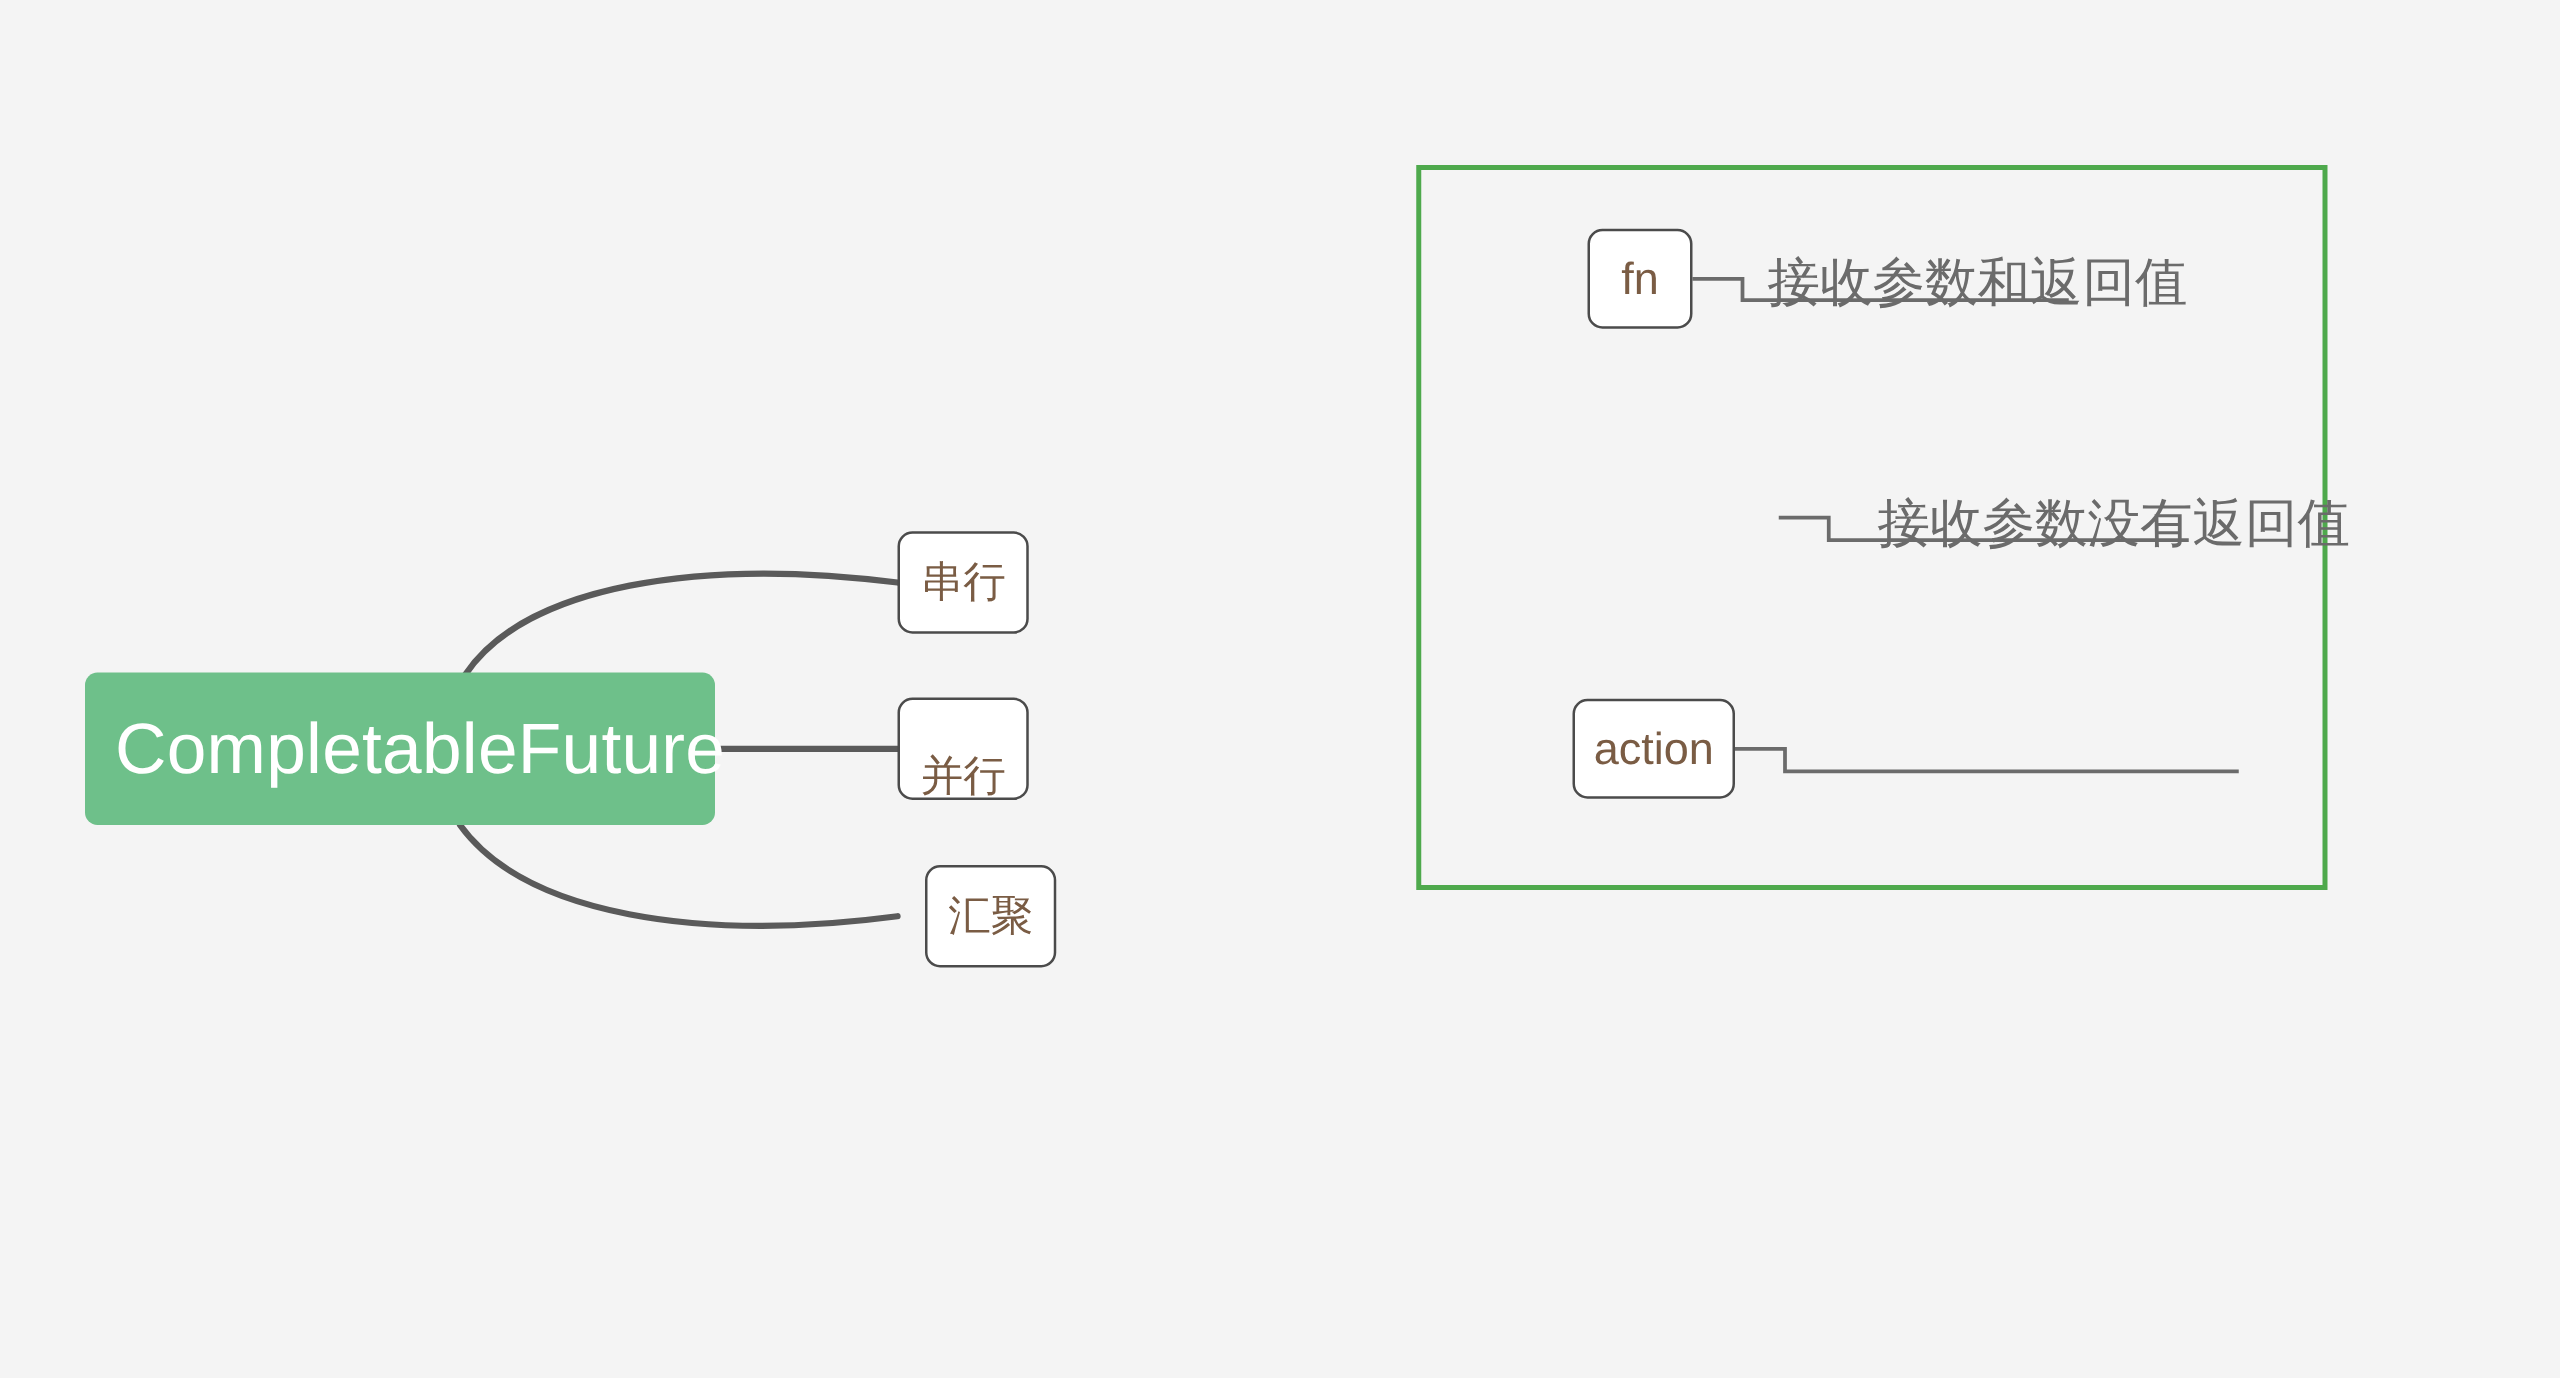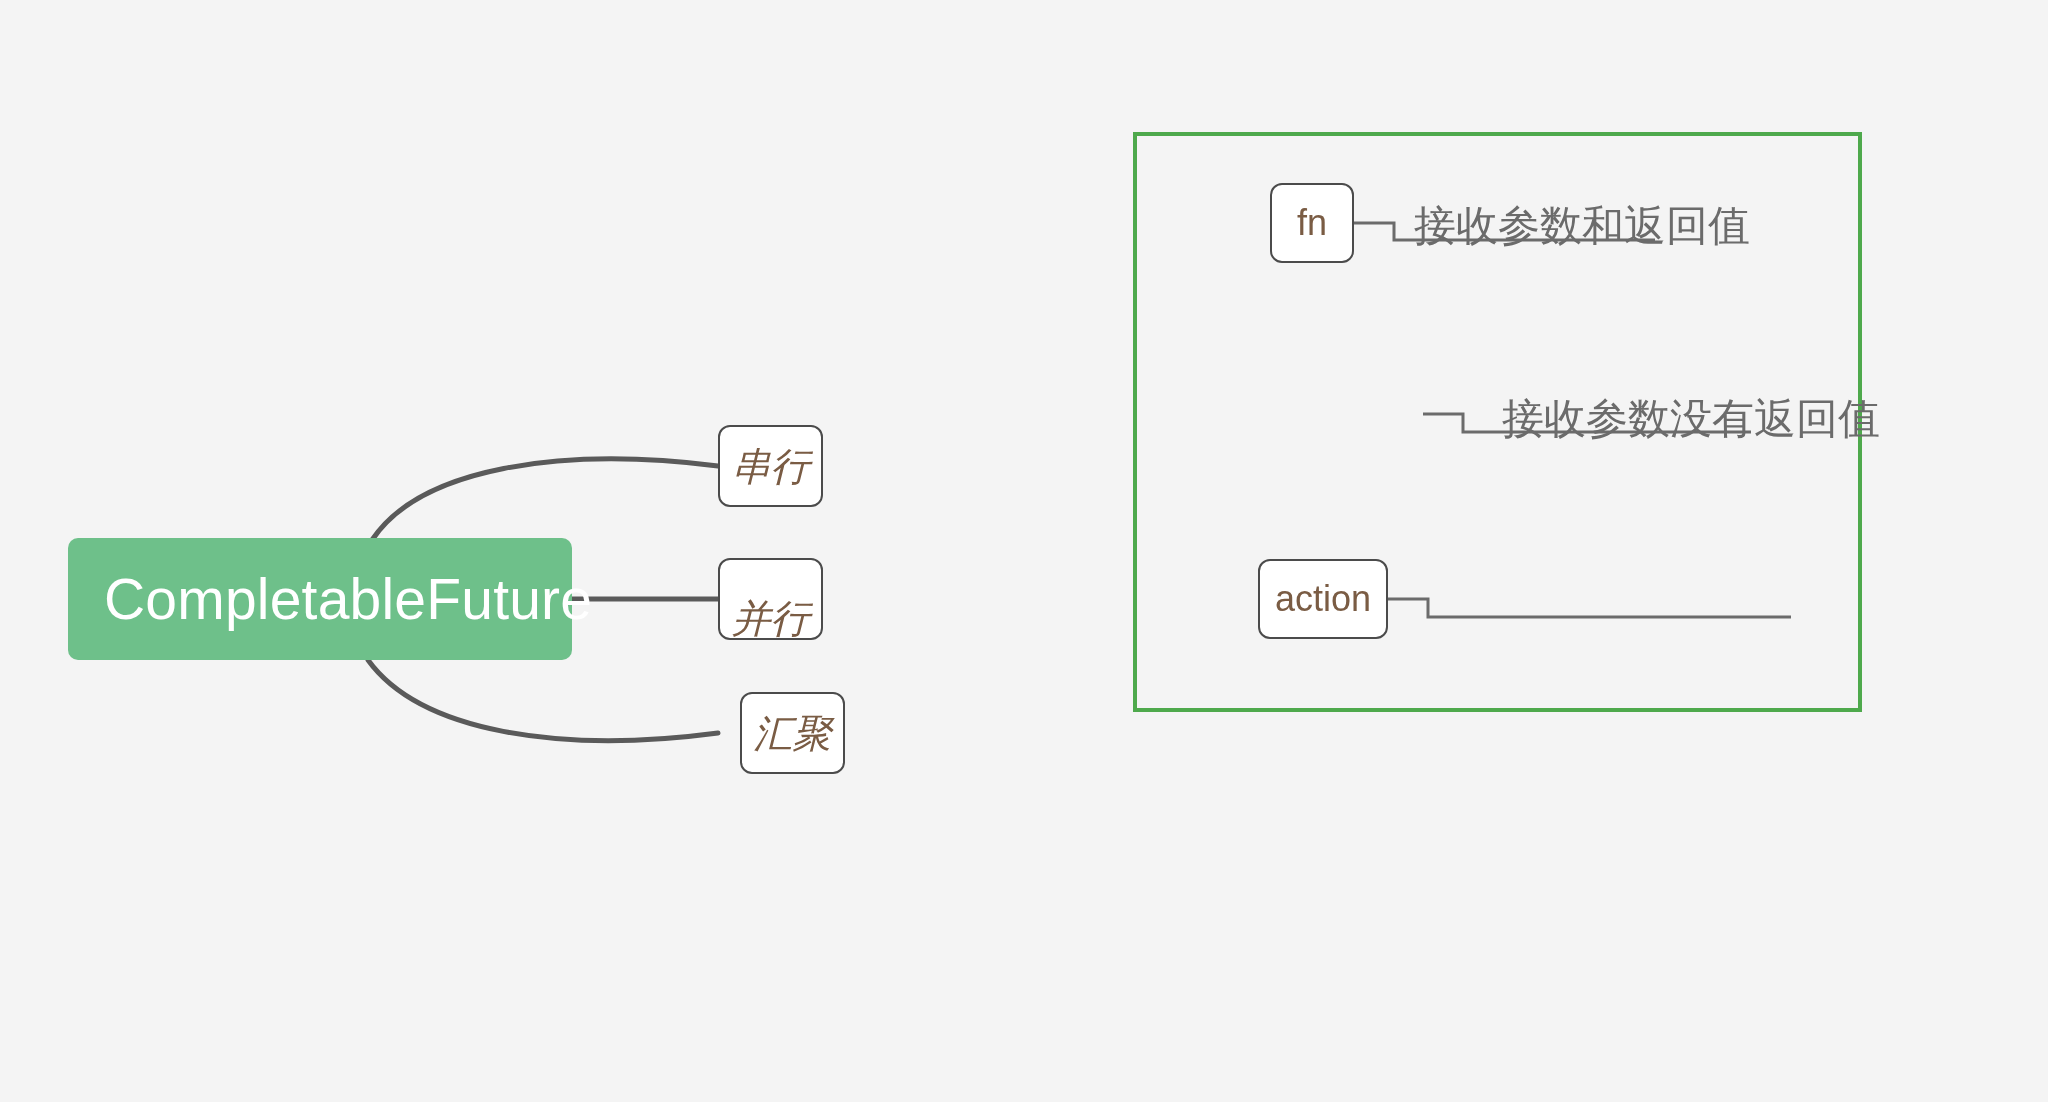--- a/index.html
+++ b/index.html
@@ -56,28 +56,27 @@
     border-radius: 10px;
     color: #ffffff;
     border: none;
     white-space: nowrap;
   }
 
   .root-label {
     font-size: 57px;
     font-weight: 400;
     letter-spacing: 0.2px;
-    padding-left: 36px;
+    padding-left: 24px;
     line-height: 1;
   }
 
   .cn-label {
-    font-size: 39px;
+    font-size: 34px;
     line-height: 1;
-    font-style: italic;
   }
 
   .en-label {
     font-size: 36px;
     line-height: 1;
   }
 
   
   .panel {
     position: absolute;

